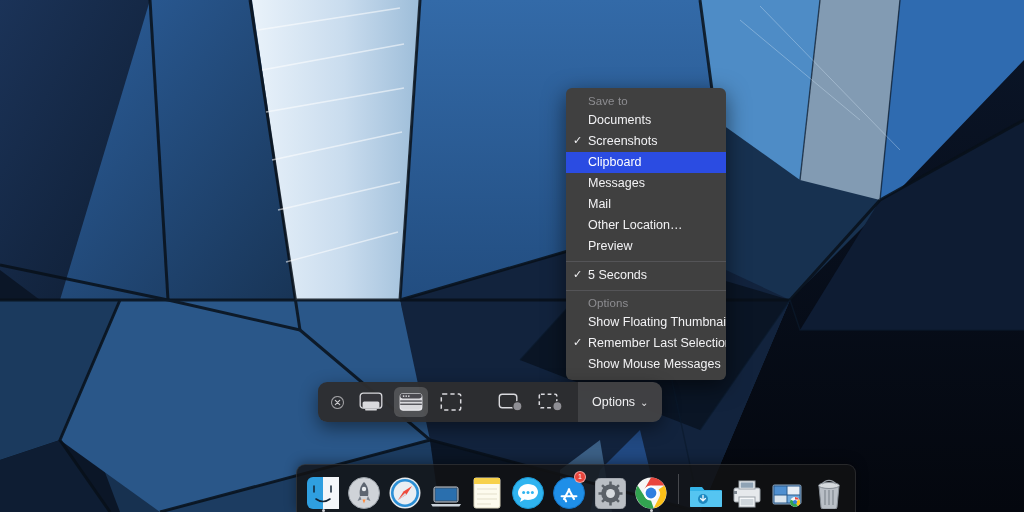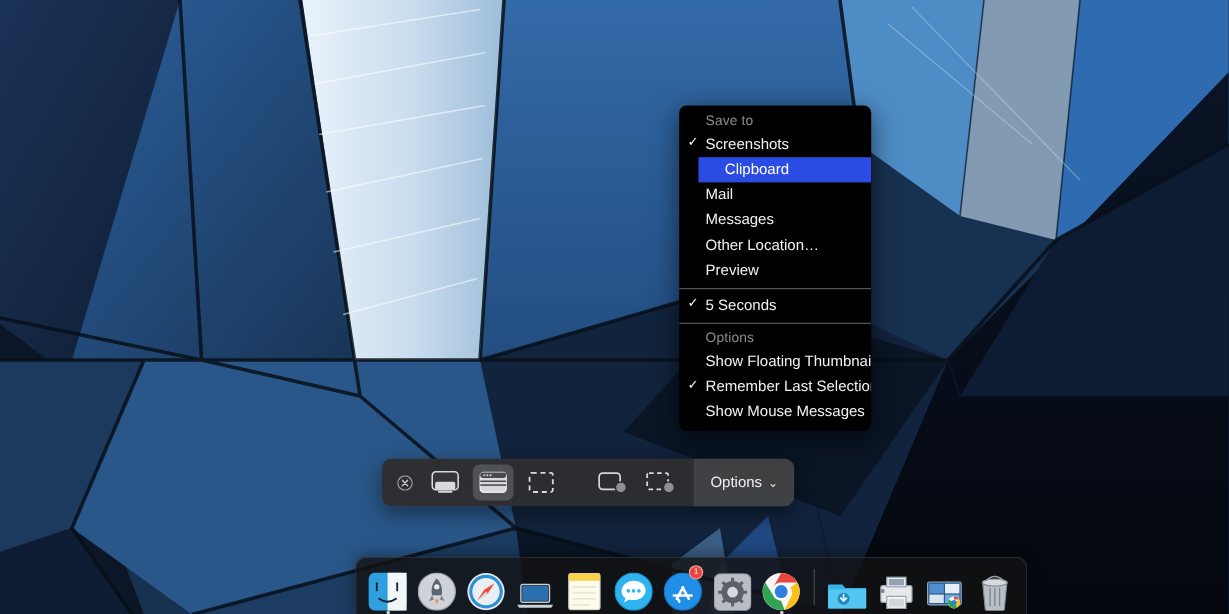--- a/index.html
+++ b/index.html
@@ -10,39 +10,39 @@
   }
   #stage{position:absolute;inset:0;width:1024px;height:512px;overflow:hidden;}
 
   
   #wallpaper{position:absolute;inset:0;}
   #wallpaper svg{display:block;width:1024px;height:512px;}
 
   
   #options-menu{
     position:absolute;left:566px;top:88px;width:160px;
-    background:#000000;
+    background:#404040;
     border-radius:6px;
     box-shadow:0 6px 22px rgba(0,0,0,.55);
     padding:4px 0 5px 0;
     overflow:hidden;
   }
   .menu-section-header{
     font-size:11.5px;color:#8d8d91;
     padding:3px 0 3px 22px;letter-spacing:.1px;
     user-select:none;
   }
   .menu-item{
     position:relative;
     font-size:12.5px;color:#f2f2f4;
     padding:2px 8px 2px 22px;
     line-height:17px;height:17px;
     white-space:nowrap;overflow:hidden;
   }
-  .menu-item.selected{background:#2b4ce2;color:#fff;margin-left:16px;}
+  .menu-item.selected{background:#2b4ce2;color:#fff;}
   .menu-item .tick{
     position:absolute;left:7px;top:1px;font-size:11px;color:#f2f2f4;line-height:17px;
   }
   .menu-sep{height:1px;background:#545457;margin:4px 0 3px 0;}
 
   
   #capture-bar{
     position:absolute;left:318px;top:382px;height:40px;
     display:flex;align-items:stretch;
     border-radius:9px;overflow:hidden;
@@ -195,24 +195,25 @@
       </g>
       <g stroke="#d8e9f8" stroke-width="1" opacity=".35" fill="none">
         <path d="M740,20 L860,120"></path>
           <path d="M760,6 L900,150"></path>
       </g>
     </svg>
   </div>
 
   <div id="options-menu">
       <div class="menu-section-header">Save to</div>
+      <div class="menu-item"><span>Documents</span></div>
       <div class="menu-item"><span class="tick">✓</span><span>Screenshots</span></div>
       <div class="menu-item selected"><span>Clipboard</span></div>
+      <div class="menu-item"><span>Messages</span></div>
       <div class="menu-item"><span>Mail</span></div>
-      <div class="menu-item"><span>Messages</span></div>
       <div class="menu-item"><span>Other Location…</span></div>
       <div class="menu-item"><span>Preview</span></div>
       <div class="menu-sep"></div>
       <div class="menu-item"><span class="tick">✓</span><span>5 Seconds</span></div>
       <div class="menu-sep"></div>
       <div class="menu-section-header">Options</div>
       <div class="menu-item"><span>Show Floating Thumbnail</span></div>
       <div class="menu-item"><span class="tick">✓</span><span>Remember Last Selection</span></div>
       <div class="menu-item"><span>Show Mouse Messages</span></div>
     </div>

